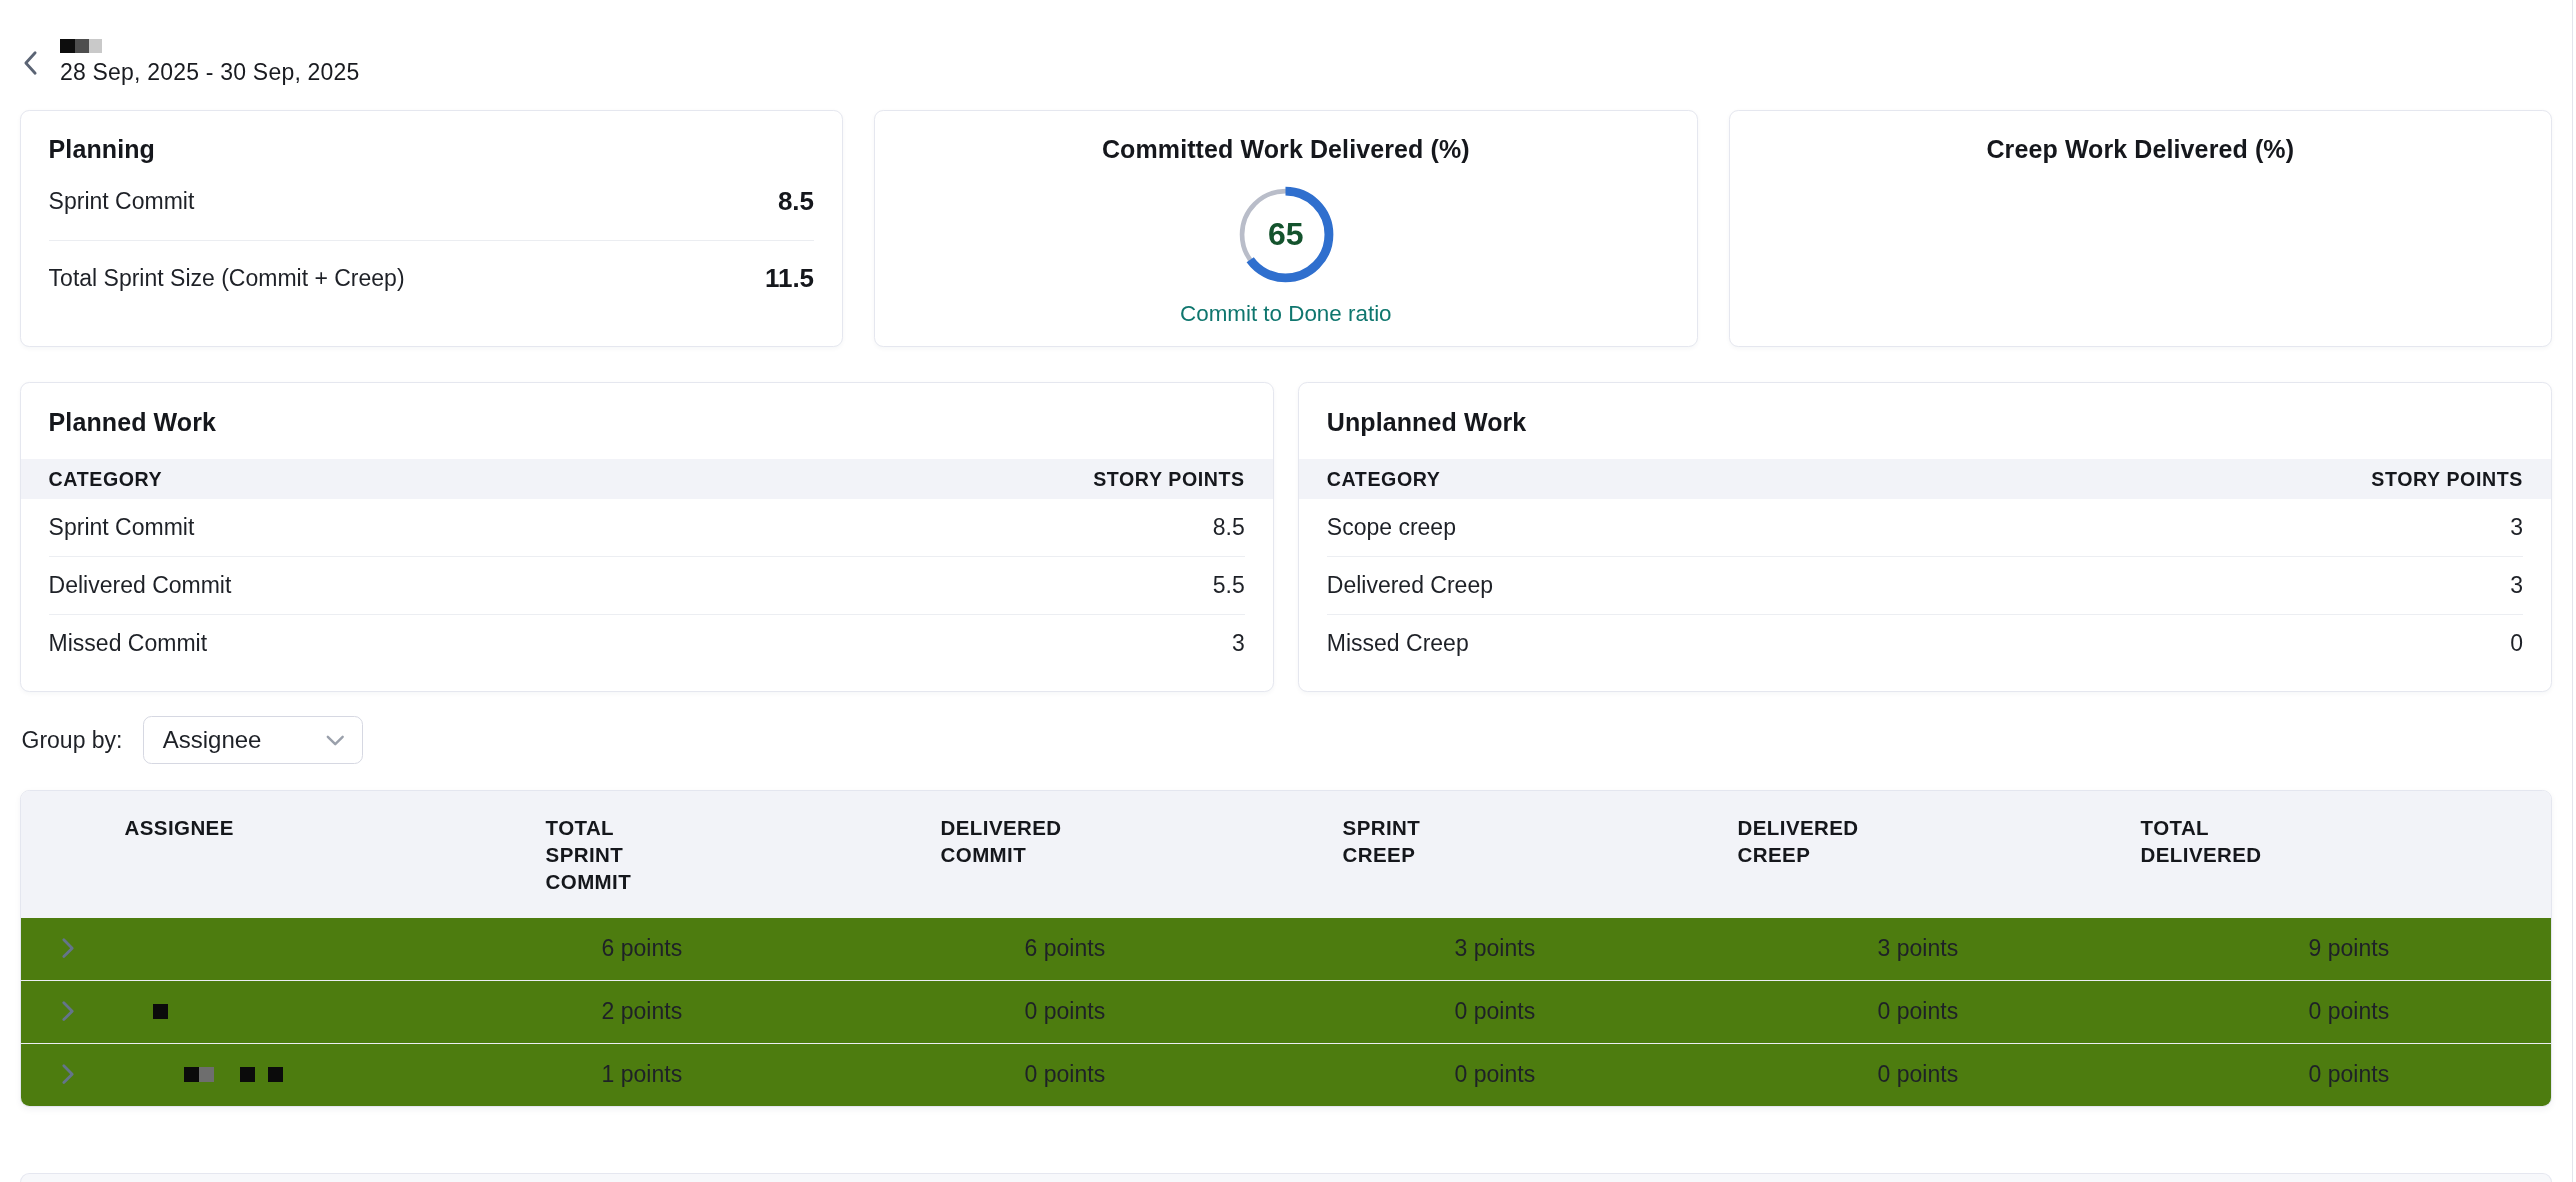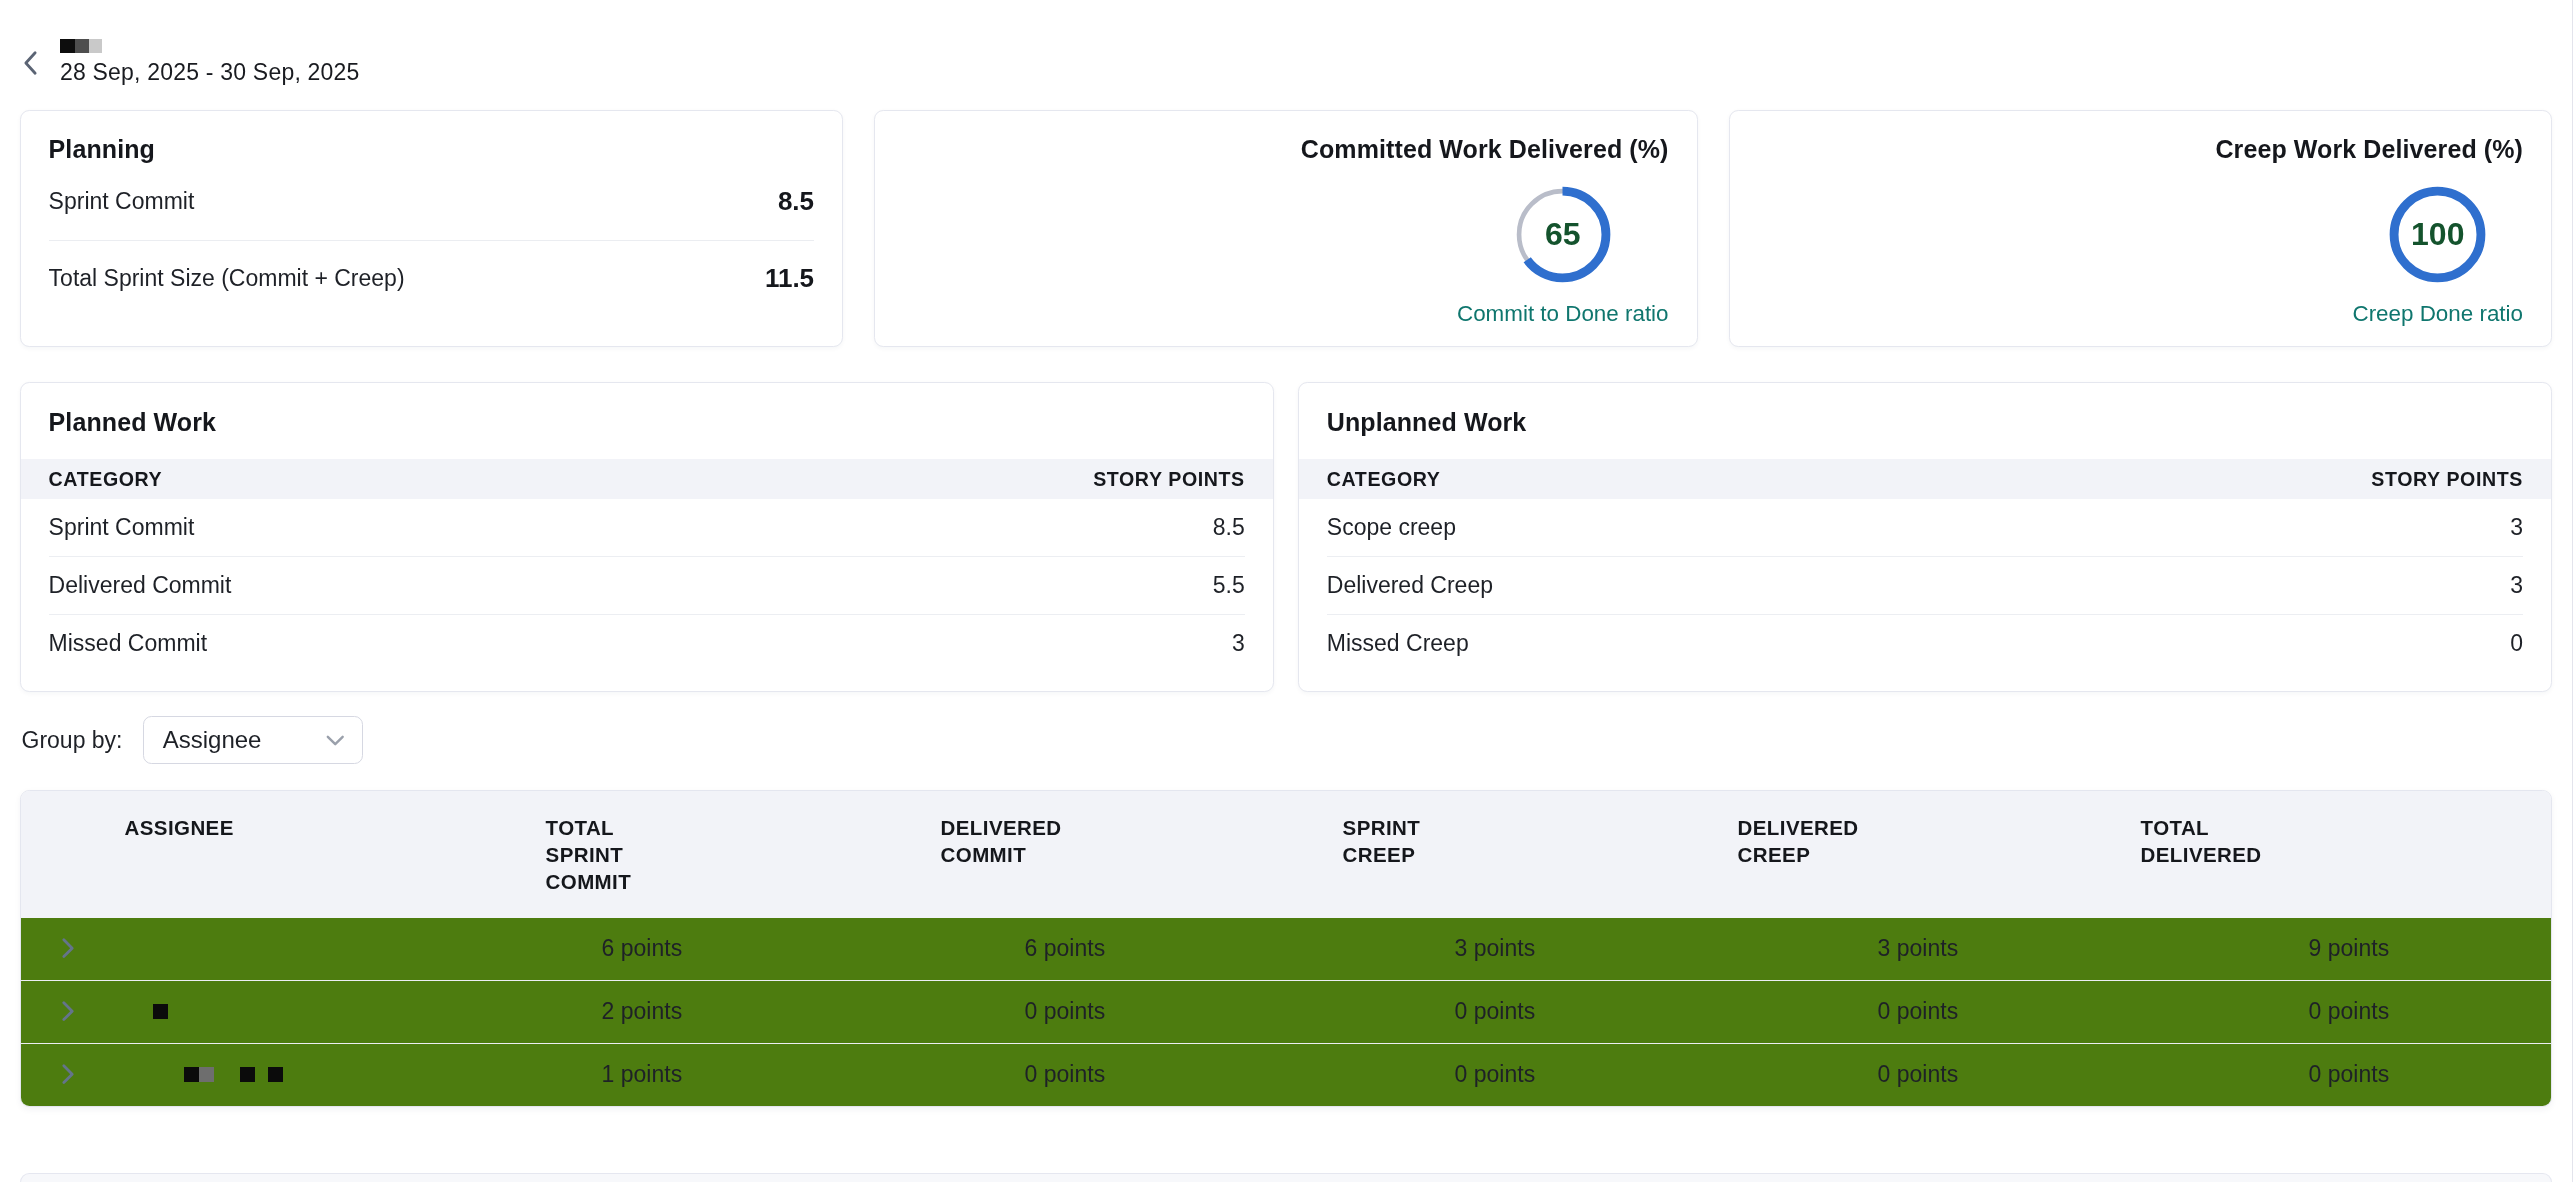--- a/index.html
+++ b/index.html
@@ -57,21 +57,21 @@
     display: flex;
     justify-content: space-between;
     align-items: center;
     padding: 22.4px 0;
   }
   .kv-row:first-of-type { margin-top: 9.3px; }
   .kv-label { font-size: 23px; color: #1e2127; }
   .kv-value { font-size: 26px; font-weight: 700; color: #15171c; }
   .h-divider { height: 0.9px; background: #ebedf1; }
 
-  .ring-card { align-items: flex-end; }
+  .ring-card { align-items: center; }
   .ring-zone { display: flex; flex-direction: column; align-items: center; margin-top: 20.5px; }
   .ring-wrap { position: relative; width: 99px; height: 99px; }
   .ring-wrap svg { transform: rotate(-90deg); }
   .ring-number {
     position: absolute; inset: 0;
     display: flex; align-items: center; justify-content: center;
     font-size: 32px; font-weight: 700; color: #14532d;
   }
   .ring-caption { margin-top: 17px; font-size: 22.4px; color: #0f766e; }
 
@@ -219,30 +219,20 @@
             <circle class="arc" cx="53" cy="53" r="46.5" fill="none" stroke="#2f6fce" stroke-width="9.5" style="stroke-dasharray: 189.909, 292.168;"></circle>
           </svg>
           <div class="ring-number">65</div>
         </div>
         <div class="ring-caption">Commit to Done ratio</div>
       </div>
     </div>
 
     <div class="card stat-card ring-card">
       <div class="card-title">Creep Work Delivered (%)</div>
-      <div class="ring-zone">
-        <div class="ring-wrap">
-          <svg width="99" height="99" viewBox="0 0 106 106">
-            <circle cx="53" cy="53" r="46.5" fill="none" stroke="#b9bdc9" stroke-width="5"></circle>
-            <circle class="arc" cx="53" cy="53" r="46.5" fill="none" stroke="#2f6fce" stroke-width="9.5" style="stroke-dasharray: 292.168, 292.168;"></circle>
-          </svg>
-          <div class="ring-number">100</div>
-        </div>
-        <div class="ring-caption">Creep Done ratio</div>
-      </div>
     </div>
   </div>
 
   <div class="tables-row">
 
     <div class="card mini-table-card">
       <div class="card-title mini-title">Planned Work</div>
       <div class="mini-head">
         <span>CATEGORY</span>
         <span>STORY POINTS</span>

